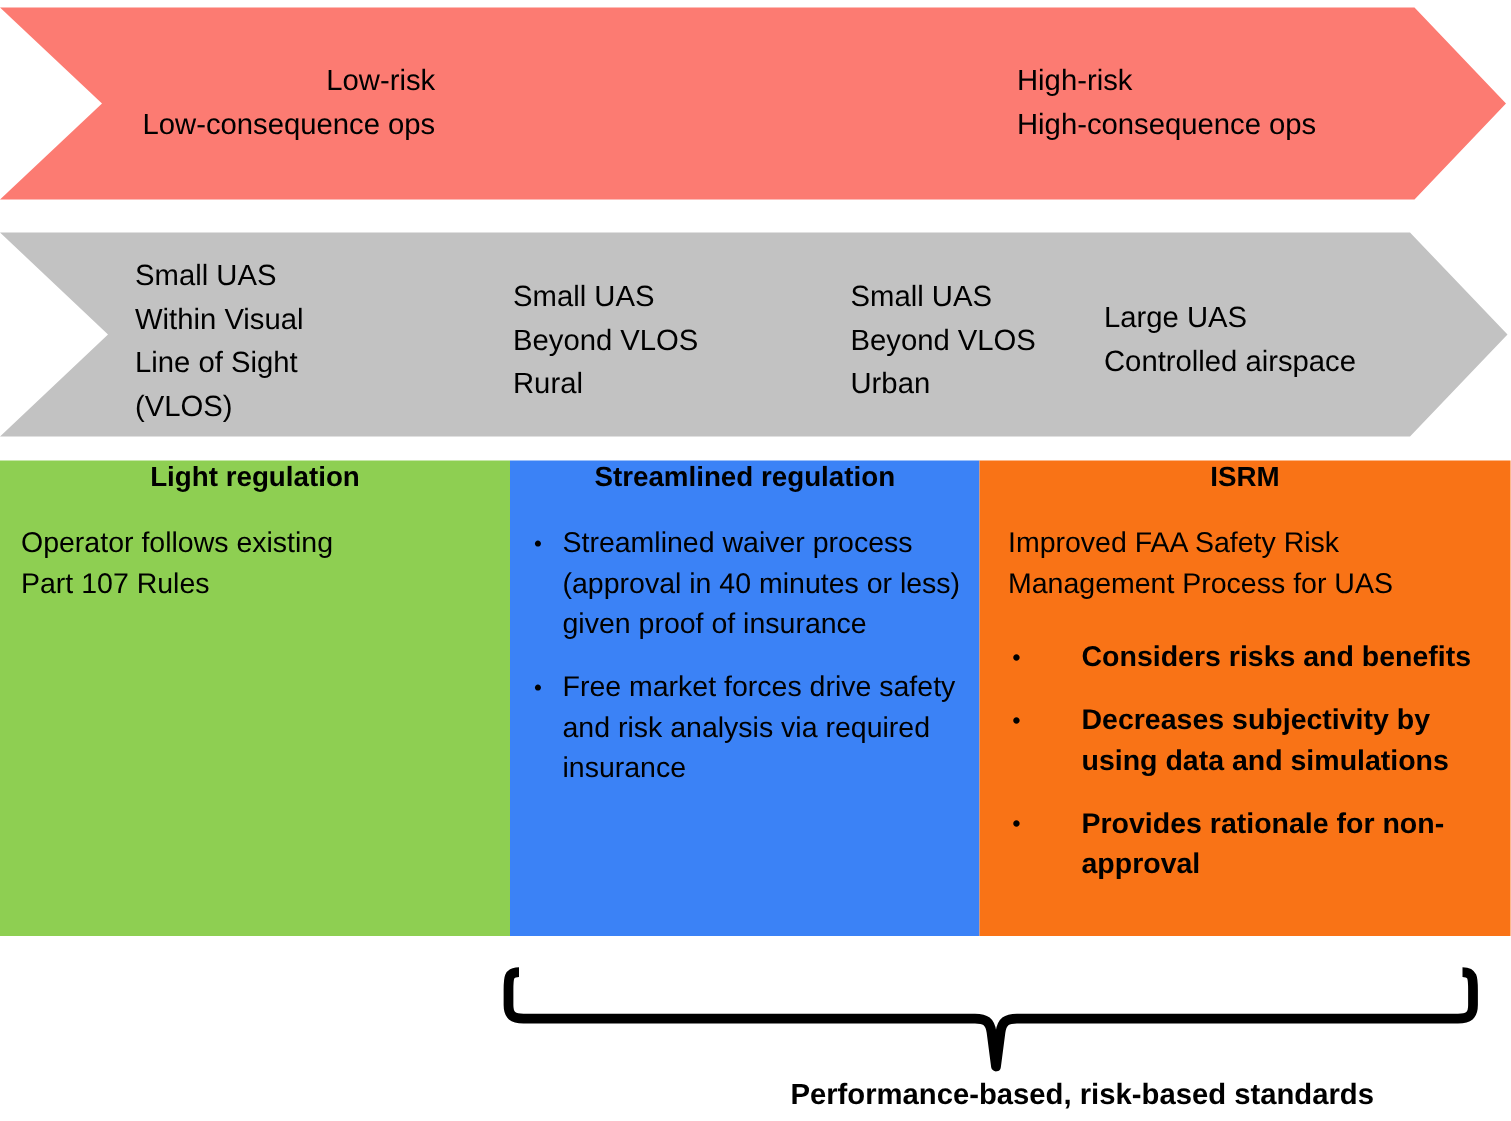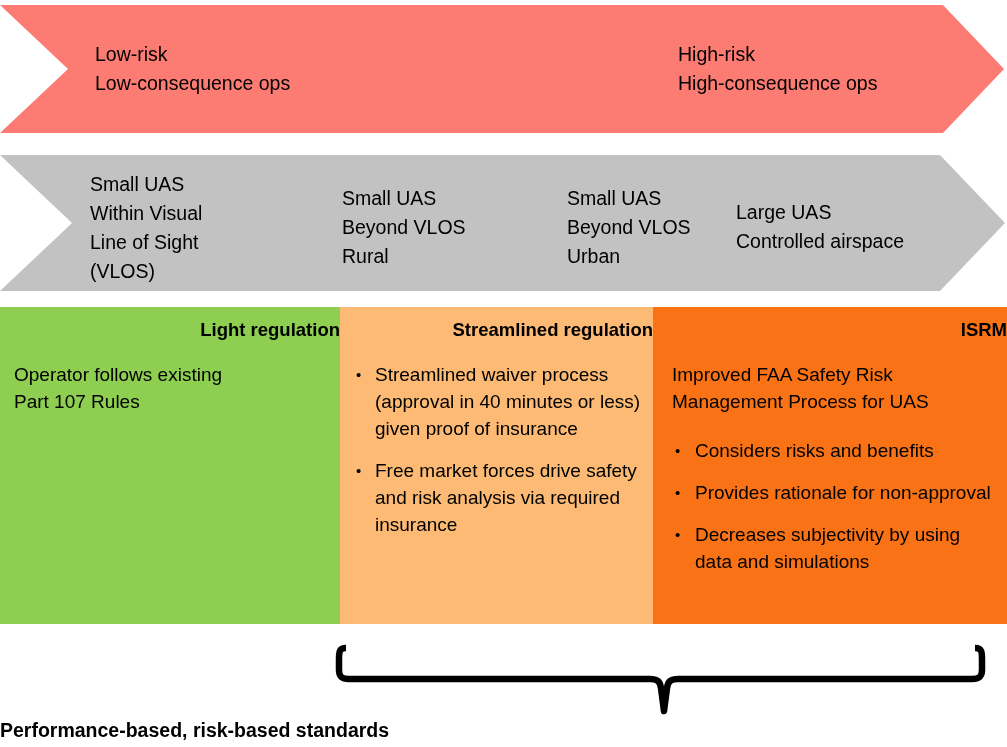--- a/index.html
+++ b/index.html
@@ -53,25 +53,25 @@
   .panel {
     position: relative;
     box-sizing: border-box;
     overflow: hidden;
   }
   .panel.green  { width: 340px; background: #8ECF52; }
   .panel.yellow { width: 313px; background: #FFFA79; }
   .panel.orange { width: 354px; background: #FF9300; }
 
   .panel-title {
-    text-align: right;
+    text-align: center;
     font-weight: bold;
     font-size: 18.5px;
     line-height: 22px;
-    margin-top: 12px;
+    margin-top: 0;
   }
 
   .panel-body {
     margin-top: 20px;
     font-size: 19px;
     line-height: 27px;
   }
 
   .plain-para {
     padding-left: 14px;
@@ -95,54 +95,55 @@
   }
   ul.bullets > li::before {
     content: "\2022";
     position: absolute;
     left: 16px;
     top: 0;
     font-size: 15px;
     line-height: 27px;
   }
   ul.bullets.orange-list > li {
-    padding-left: 42px;
+    padding-left: 68px;
     padding-right: 14px;
+    font-weight: bold;
   }
   ul.bullets.orange-list > li::before {
     left: 22px;
   }
 
   
   #bracket-svg {
     position: absolute;
     left: 330px;
     top: 640px;
   }
   #caption {
     position: absolute;
-    left: 0;
+    left: 14px;
     top: 718px;
     width: 902px;
-    text-align: left;
+    text-align: right;
     font-weight: bold;
     font-size: 19.5px;
     line-height: 24px;
   }
 </style>
 </head>
 <body>
 
 <div id="stage">
 
   <svg class="band-svg" id="risk-band-shape" style="top:0px;" width="1007" height="145" viewBox="0 0 1007 145">
     <polygon id="risk-poly" points="0,5 943,5 1004,69 943,133 0,133 68,69" fill="#FC7B72"></polygon>
   </svg>
 
-  <div class="arrow-text" style="left:95px; top:40px;">Low-risk
+  <div class="arrow-text" style="left:95px; top:40px;text-align:right;">Low-risk
 Low-consequence ops</div>
   <div class="arrow-text" style="left:678px; top:40px;">High-risk
 High-consequence ops</div>
 
   <svg class="band-svg" id="ops-band-shape" style="top:145px;" width="1007" height="155" viewBox="0 0 1007 155">
     <polygon id="ops-poly" points="0,10 940,10 1005,78 940,146 0,146 72,78" fill="#C2C2C2"></polygon>
   </svg>
 
   <div class="arrow-text" style="left:90px; top:170px;">Small UAS
 Within Visual
@@ -160,38 +161,38 @@
   <div id="panels">
 
     <div class="panel green" id="panel-light" style="background: rgb(142, 207, 82);">
       <div class="panel-title">Light regulation</div>
       <div class="panel-body">
         <div class="plain-para">Operator follows existing
 Part 107 Rules</div>
       </div>
     </div>
 
-    <div class="panel yellow" id="panel-streamlined" style="background: #fdba74;">
+    <div class="panel yellow" id="panel-streamlined" style="background: #3b82f6;">
       <div class="panel-title">Streamlined regulation</div>
       <div class="panel-body">
         <ul class="bullets">
           <li>Streamlined waiver process (approval in 40 minutes or less) given proof of insurance</li>
           <li>Free market forces drive safety and risk analysis via required insurance</li>
         </ul>
       </div>
     </div>
 
     <div class="panel orange" id="panel-isrm" style="background: #f97316;">
       <div class="panel-title">ISRM</div>
       <div class="panel-body">
         <div class="plain-para indent-more" style="margin-bottom:22px;padding-left:19px;">Improved FAA Safety Risk Management Process for UAS</div>
         <ul class="bullets orange-list">
           <li>Considers risks and benefits</li>
+          <li>Decreases subjectivity by using data and simulations</li>
           <li>Provides rationale for non-approval</li>
-          <li>Decreases subjectivity by using data and simulations</li>
         </ul>
       </div>
     </div>
 
   </div>
 
   <svg id="bracket-svg" width="660" height="80" viewBox="0 0 660 80">
     <path d="M 16 8
              C 9 8, 9 12, 9 20
              L 9 30

